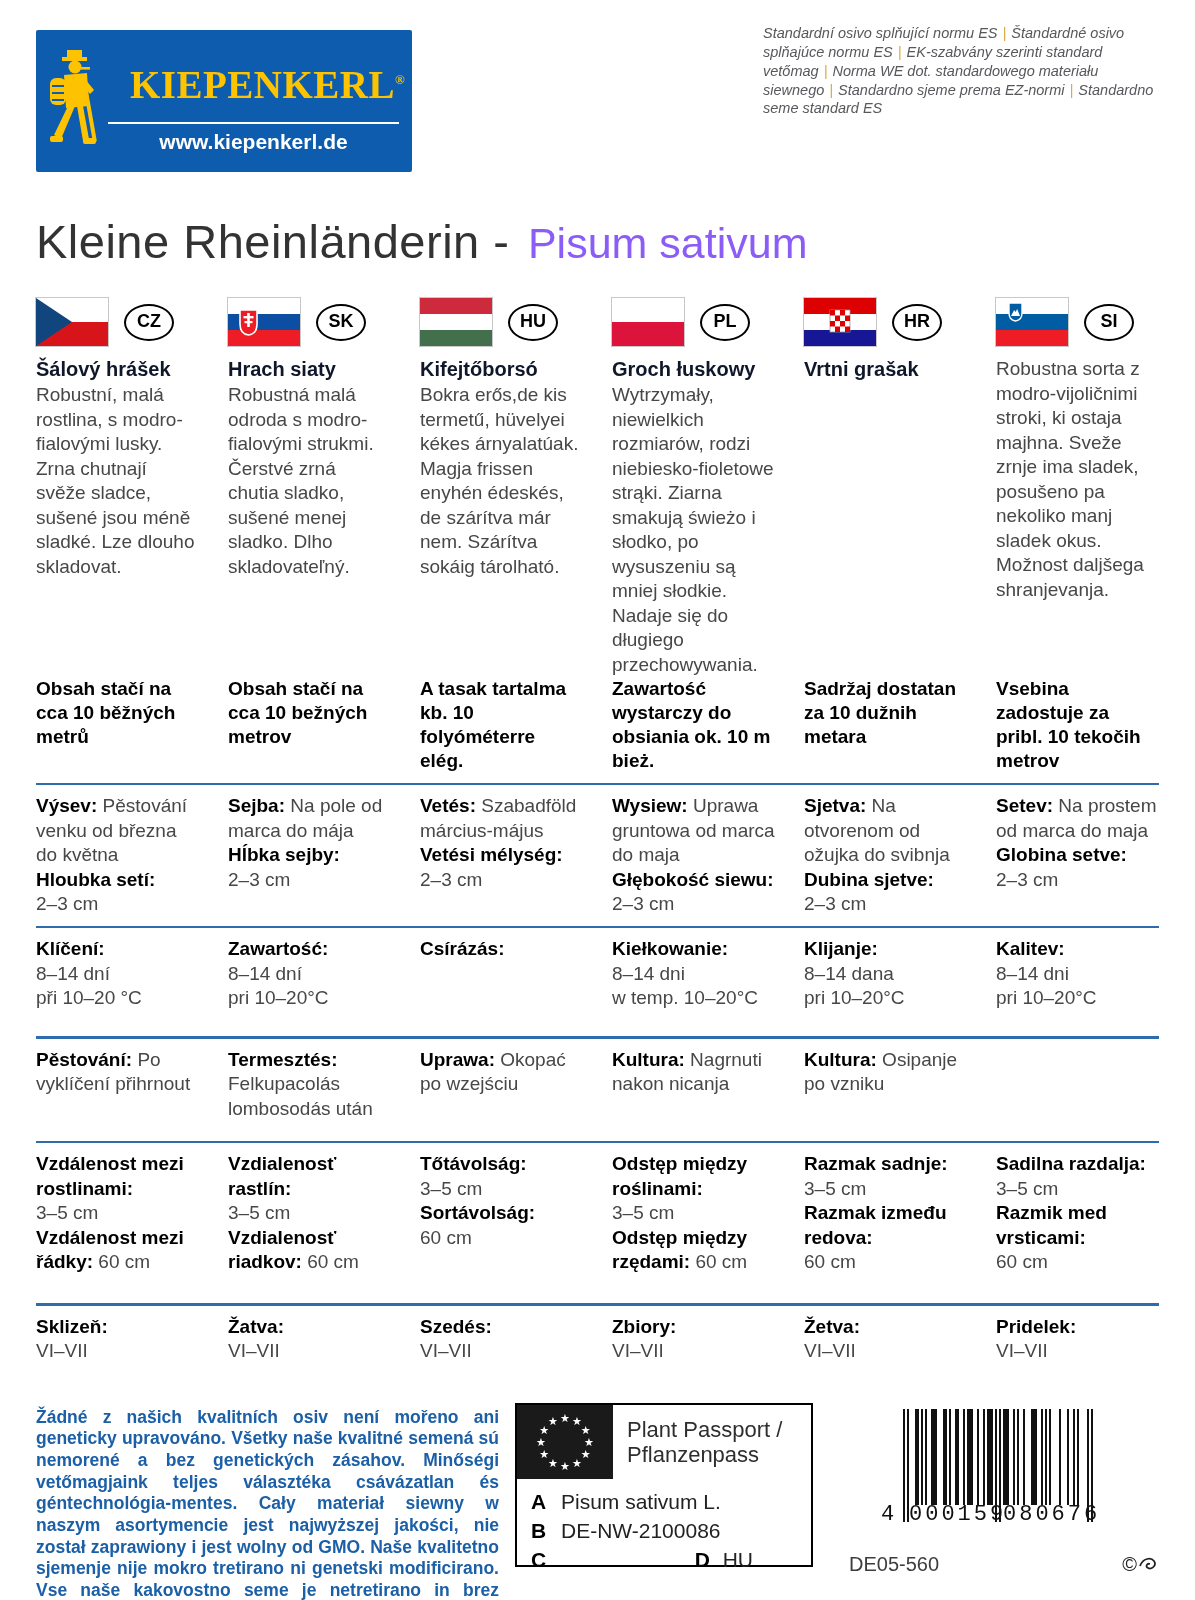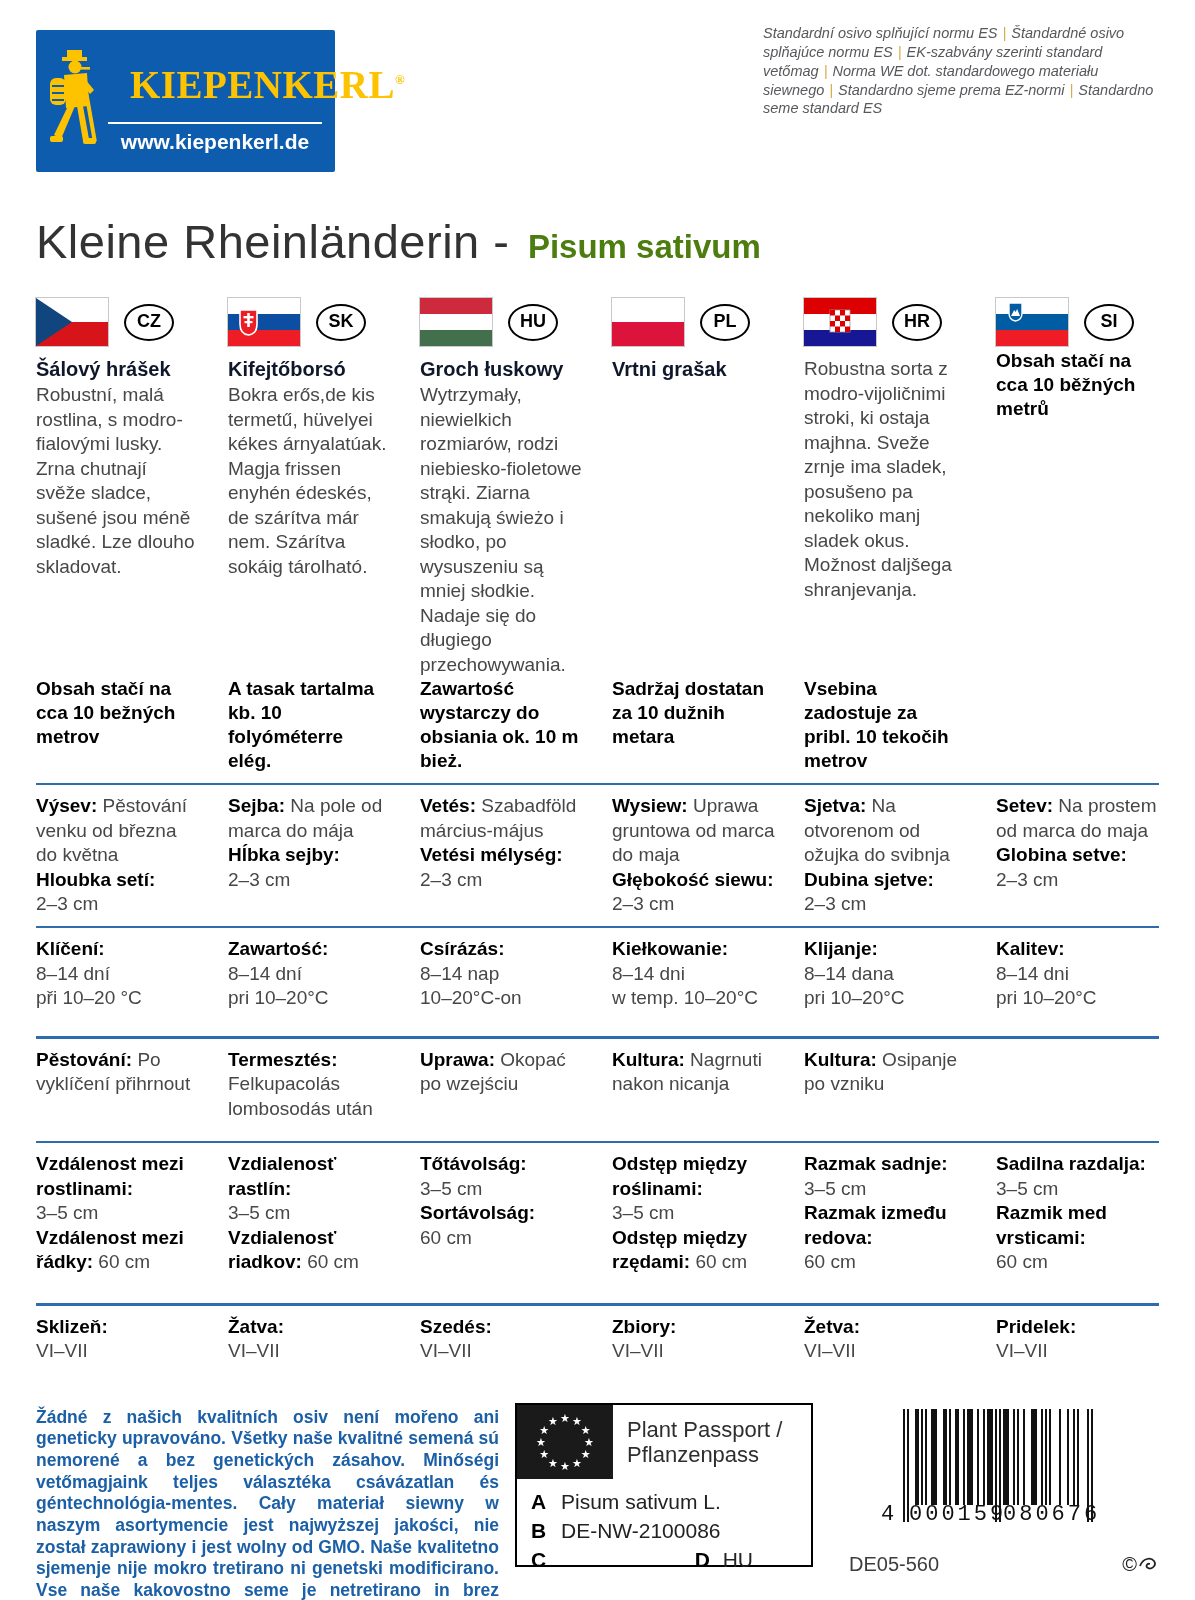--- a/index.html
+++ b/index.html
@@ -2,36 +2,36 @@
 <html><head>
 <meta charset="utf-8">
 <style>
   html,body{margin:0;padding:0;background:#fff;}
   body{width:1195px;height:1600px;overflow:hidden;position:relative;
        font-family:"Liberation Sans",sans-serif;color:#474747;}
   .page{padding:0 36px;}
 
   
   .hdr{display:flex;justify-content:space-between;align-items:flex-start;}
-  .logo-box{width:299px;height:142px;background:#0e5cad;margin-top:30px;position:relative;border-radius:2px;}
+  .logo-box{width:376px;height:142px;background:#0e5cad;margin-top:30px;position:relative;border-radius:2px;}
   .mascot{position:absolute;left:12px;top:16px;}
   .brand{position:absolute;left:94px;top:32px;font-family:"Liberation Serif",serif;
          font-weight:bold;font-size:39px;color:#fdc300;letter-spacing:.5px;white-space:nowrap;}
   .brand sup{font-size:13px;}
   .brand-rule{position:absolute;left:72px;right:13px;top:92px;border-top:2.5px solid #fff;}
   .brand-url{position:absolute;left:72px;right:13px;top:100px;text-align:center;
              color:#fff;font-weight:bold;font-size:21px;}
   .standards{width:396px;margin:24px 0 0 0;font-size:14.5px;font-style:italic;
              color:#57585c;line-height:1.3;}
   .sep{color:#d9a94a;margin:0 5px;}
 
   
   .title-row{margin-top:42px;white-space:nowrap;}
   .title-main{font-size:47px;font-weight:300;color:#333;letter-spacing:.5px;}
-  .title-latin{font-size:33px;font-weight:700;color:#4d7c0f;margin-left:14px;}
+  .title-latin{font-size:43px;font-weight:400;color:#8b5cf6;margin-left:14px;}
 
   
   .cols{display:grid;grid-template-columns:repeat(6,1fr);column-gap:29px;margin-top:26px;}
   .cell p,.cell h3{margin:0;}
   .cell{font-size:19px;line-height:1.29;}
   .r-flags{min-height:54px;display:flex;align-items:center;gap:16px;}
   .r-desc{min-height:266px;padding-top:8px;}
   .r-desc h3{font-size:20px;color:#0f172a;margin-bottom:2px;line-height:1.2;}
   .r-cont{min-height:84px;font-weight:bold;color:#000;line-height:1.27;}
   .r-sow{min-height:122px;}
@@ -181,20 +181,24 @@
           <polygon points="15,18 18.2,12 19.6,14 21.2,11 24,18" fill="#fff"></polygon>
         </svg>
       <span class="oval">SI</span>
     </div>
 
     <div class="cell r-desc">
         <h3>Šálový hrášek</h3>
         <p>Robustní, malá rostlina, s modro-fialovými lusky. Zrna chutnají svěže sladce, sušené jsou méně sladké. Lze dlouho skladovat.</p>
       </div>
     <div class="cell r-desc">
+        <h3>Hrach siaty</h3>
+        <p>Robustná malá odroda s modro-fialovými strukmi. Čerstvé zrná chutia sladko, sušené menej sladko. Dlho skladovateľný.</p>
+      </div>
+    <div class="cell r-desc">
         <h3>Kifejtőborsó</h3>
         <p>Bokra erős,de kis termetű, hüvelyei kékes árnyalatúak. Magja frissen enyhén édeskés, de szárítva már nem. Szárítva sokáig tárolható.</p>
       </div>
     <div class="cell r-desc">
         <h3>Groch łuskowy</h3>
         <p>Wytrzymały, niewielkich rozmiarów, rodzi niebiesko-fioletowe strąki. Ziarna smakują świeżo i słodko, po wysuszeniu są mniej słodkie. Nadaje się do długiego przechowywania.</p>
       </div>
     <div class="cell r-desc">
         <h3>Vrtni grašak</h3>
       </div>
@@ -249,22 +253,20 @@
         <p class="pre">8–14 dní
 při 10–20 °C</p>
       </div>
     <div class="cell r-germ">
         <p class="bl">Zawartość:</p>
         <p class="pre">8–14 dní
 pri 10–20°C</p>
       </div>
     <div class="cell r-germ">
         <p class="bl">Csírázás:</p>
-        <p class="pre">8–14 nap
-10–20°C-on</p>
       </div>
     <div class="cell r-germ">
         <p class="bl">Kiełkowanie:</p>
         <p class="pre">8–14 dni
 w temp. 10–20°C</p>
       </div>
     <div class="cell r-germ">
         <p class="bl">Klijanje:</p>
         <p class="pre">8–14 dana
 pri 10–20°C</p>

